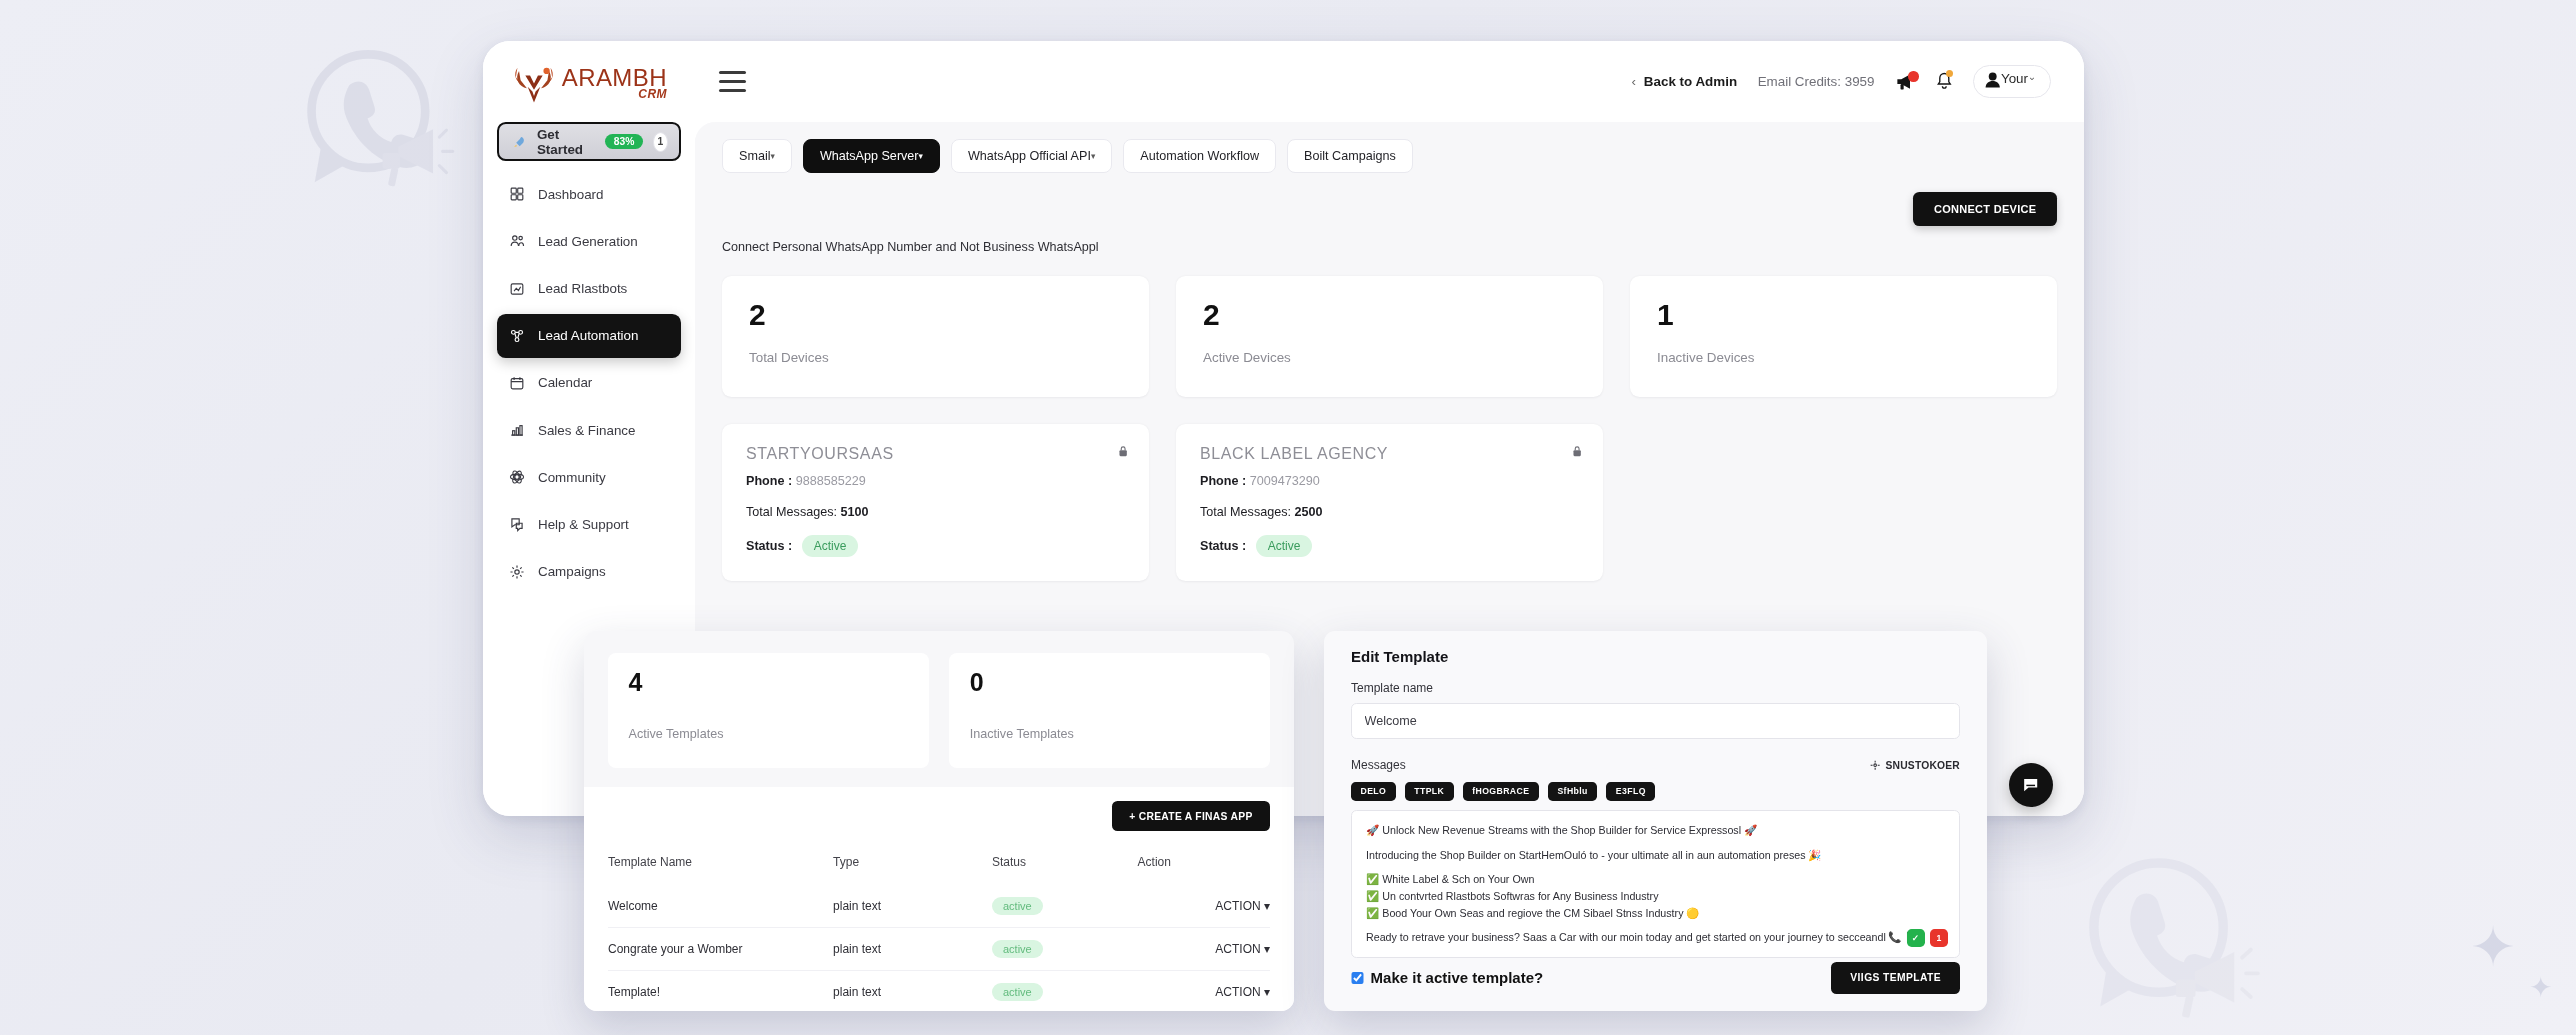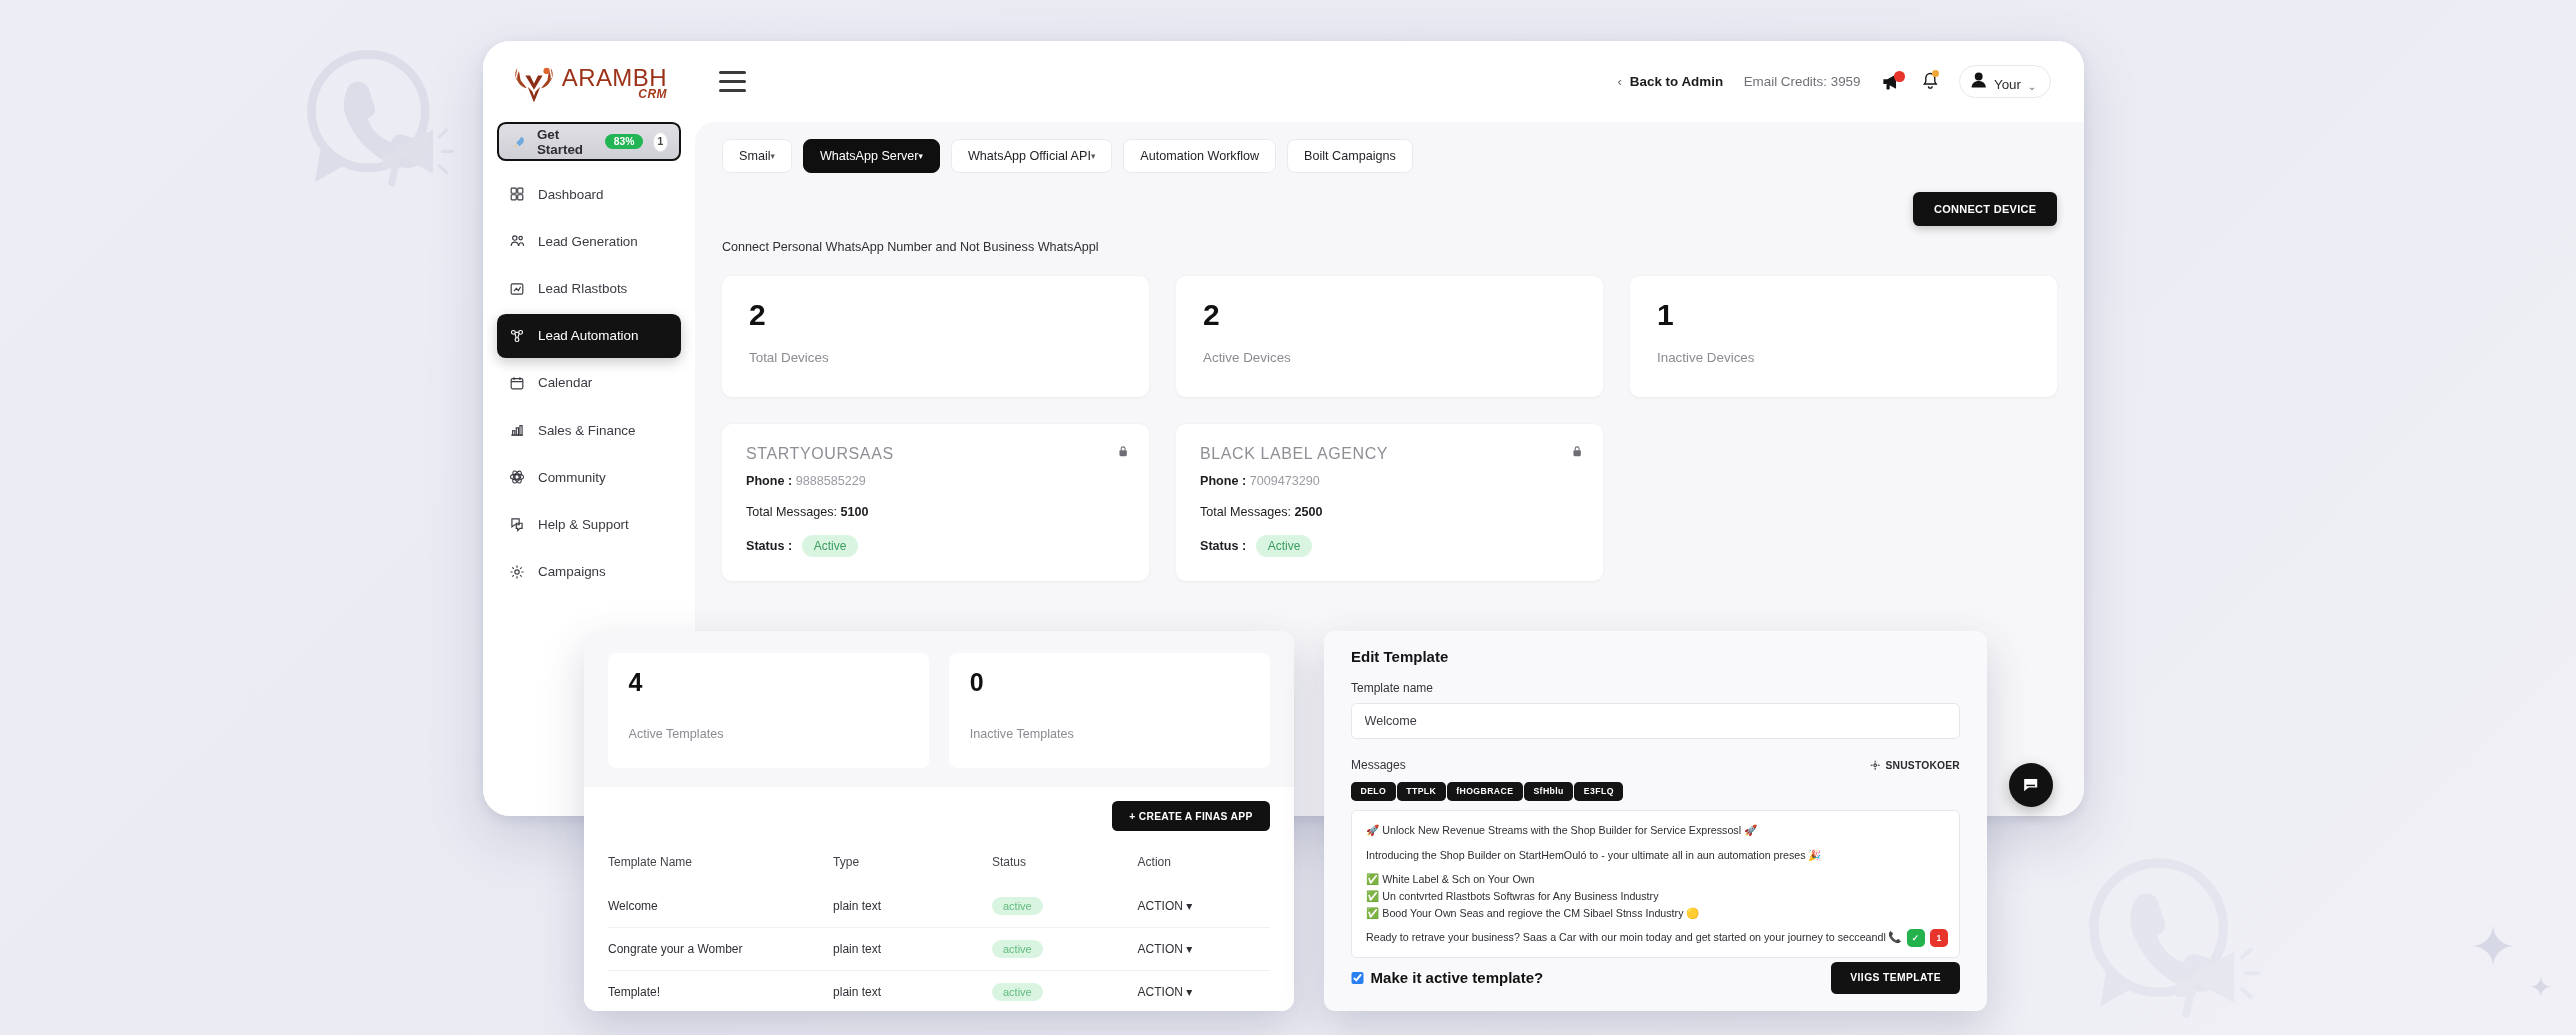--- a/index.html
+++ b/index.html
@@ -84,21 +84,21 @@
   .icon-btn { position: relative; cursor: pointer; display:flex; align-items:center; }
   .dot-red {
     position:absolute; right:-3.2px; top:-1.6px;
     width:10.3px; height:10.3px; border-radius:50%; background:#e8352c;
   }
   .dot-amber {
     position:absolute; right:-0.8px; top:-2.4px;
     width:7px; height:7px; border-radius:50%; background:#f0a73a;
   }
   .user-chip {
-    display:flex; align-items:flex-end; gap:7px;
+    display:flex; align-items:flex-start; gap:0;
     border:0.8px solid #e6e6ec; border-radius: 24px;
     padding: 5.5px 14px 5.5px 9.5px;
     cursor: pointer;
   }
   .user-chip .uname { font-size: 13.4px; color:#2b2b2b; }
   .caret { font-size: 9.5px; color:#5a5a5a; }
 
   
   .body-split { flex: 1 1 auto; display: flex; min-height: 0; }
 
@@ -252,21 +252,21 @@
   table.tpl td {
     font-size: 12px; color:#2f2f36;
     padding: 14px 0;
     border-top: 0.8px solid #f0f0f4;
   }
   table.tpl tr:first-child td { border-top: none; }
   .td-status .pill {
     background:#d9f5e1; color:#63bb7e;
     font-size: 11px; padding: 3.2px 11px; border-radius: 11px;
   }
-  .td-action { font-size: 11px; color:#2a2a30; cursor: pointer; }
+  .td-action { font-size: 11px; color:#2a2a30; cursor: pointer; text-align: right; }
   .col-name { width: 34%; }
   .col-type { width: 24%; }
   .col-status { width: 22%; }
 
   
   .edit-modal {
     position: absolute;
     left: 1324px; top: 631px;
     width: 663px; height: 380px;
     background:#f9f9fb;
@@ -283,21 +283,21 @@
     background:#fff; border:0.8px solid #e4e4ea; border-radius: 5.5px;
     padding: 0 12.6px; font-size: 12.6px; color:#3c3c44;
     font-family: "Liberation Sans", sans-serif;
   }
   .em-msg-row {
     display:flex; align-items:center; justify-content: space-between;
     margin-top: 19px; margin-bottom: 9.5px;
   }
   .em-msg-label { font-size: 12px; color:#33333a; }
   .em-tokens { display:flex; align-items:center; gap:5.5px; font-size: 10.3px; font-weight: 700; color:#2a2a30; letter-spacing:0.2px; }
-  .chips { display:flex; gap: 1px; margin-bottom: 8.7px; }
+  .chips { display:flex; gap: 9px; margin-bottom: 8.7px; }
   .chip {
     background:#141414; color:#fff;
     font-size: 8.7px; font-weight: 700; letter-spacing:0.4px;
     padding: 4.7px 9.5px; border-radius: 4.7px;
     cursor: pointer;
   }
   .editor {
     background:#fff; border:0.8px solid #e4e4ea; border-radius: 5.5px;
     height: 148px; padding: 12.6px 14px;
     font-size: 10.7px; color:#2d2d34; line-height: 1.45;

